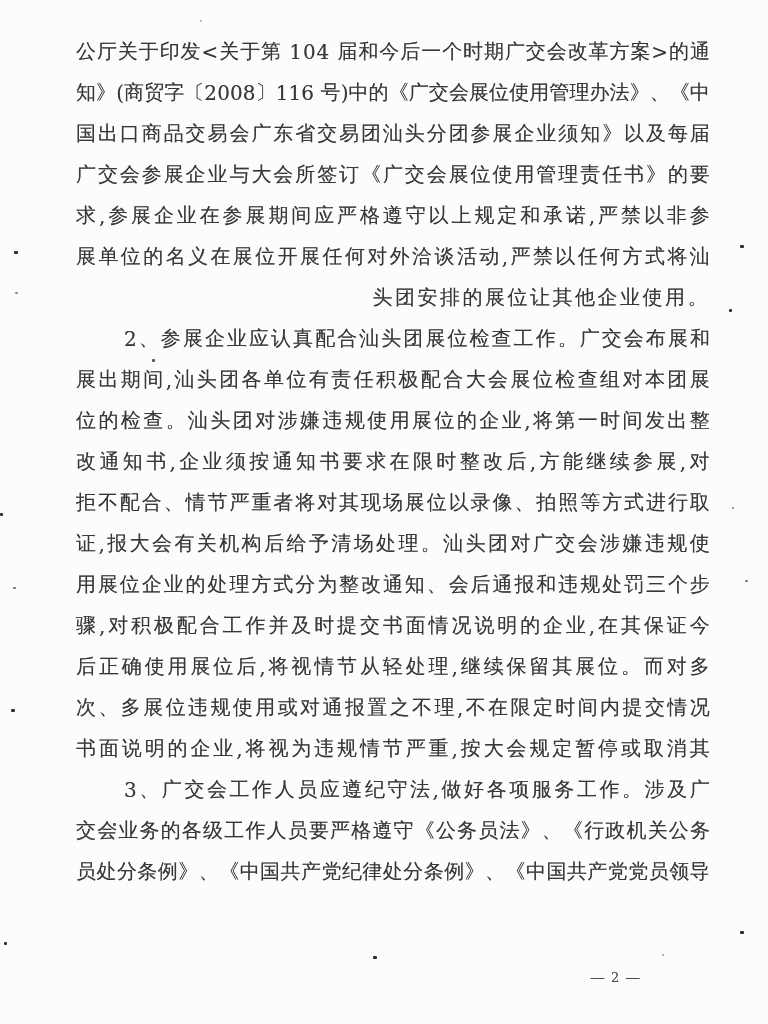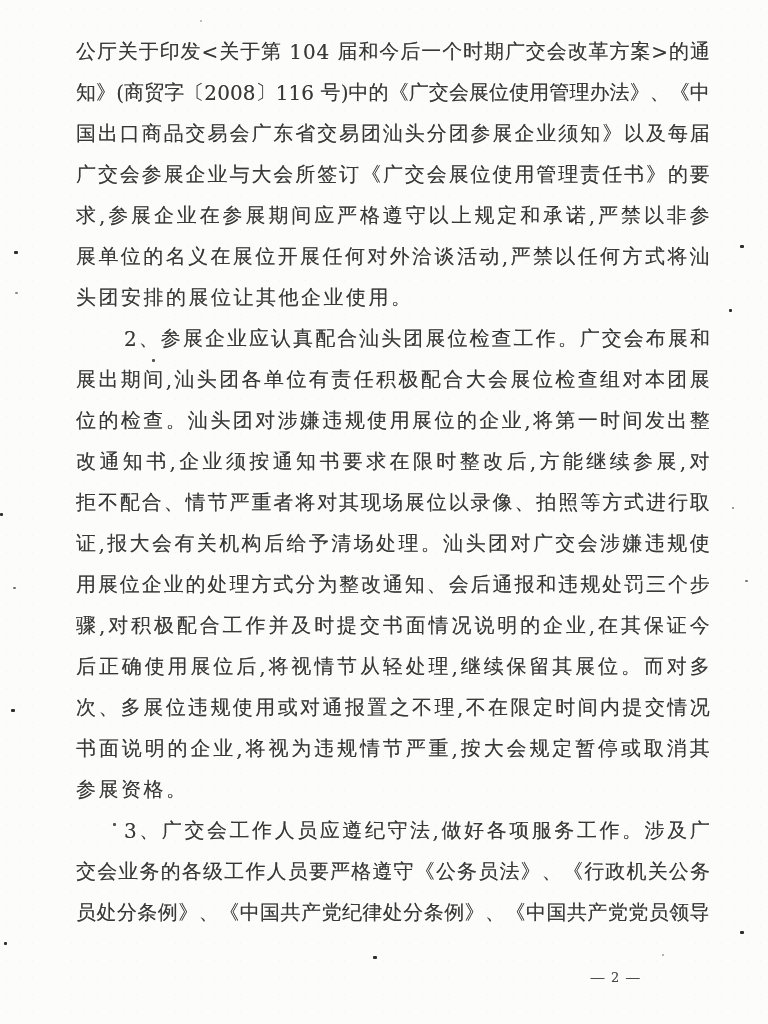--- a/index.html
+++ b/index.html
@@ -19,21 +19,21 @@
     position:absolute;left:76px;top:31px;width:634px;
   }
   .line{
     height:41px;
     display:flex;justify-content:space-between;align-items:center;
     font-size:20px;color:#383838;
     text-shadow:0 0 0.6px rgba(70,70,70,0.55);
   }
   .line span{flex:0 0 auto;white-space:pre;}
   .line.plain{
-    display:block;line-height:41px;letter-spacing:2.5px;
+    display:block;line-height:41px;letter-spacing:2.5px;text-align:right;
   }
   .line.indent{padding-left:48px;}
   .footer{
     position:absolute;left:590px;top:968px;
     font-size:15px;color:#4a4a4a;letter-spacing:1px;
     text-shadow:0 0 0.5px rgba(80,80,80,0.5);
   }
   .footer .num{font-size:13px;padding:0 5px;}
   .speck{position:absolute;background:#2e2e2e;border-radius:1px;}
 </style>
@@ -573,21 +573,20 @@
         <span>会</span>
         <span>规</span>
         <span>定</span>
         <span>暂</span>
         <span>停</span>
         <span>或</span>
         <span>取</span>
         <span>消</span>
         <span>其</span>
       </div>
-    <div class="line plain">参展资格。</div>
     <div class="line j indent">
         <span>3</span>
         <span>、</span>
         <span>广</span>
         <span>交</span>
         <span>会</span>
         <span>工</span>
         <span>作</span>
         <span>人</span>
         <span>员</span>

